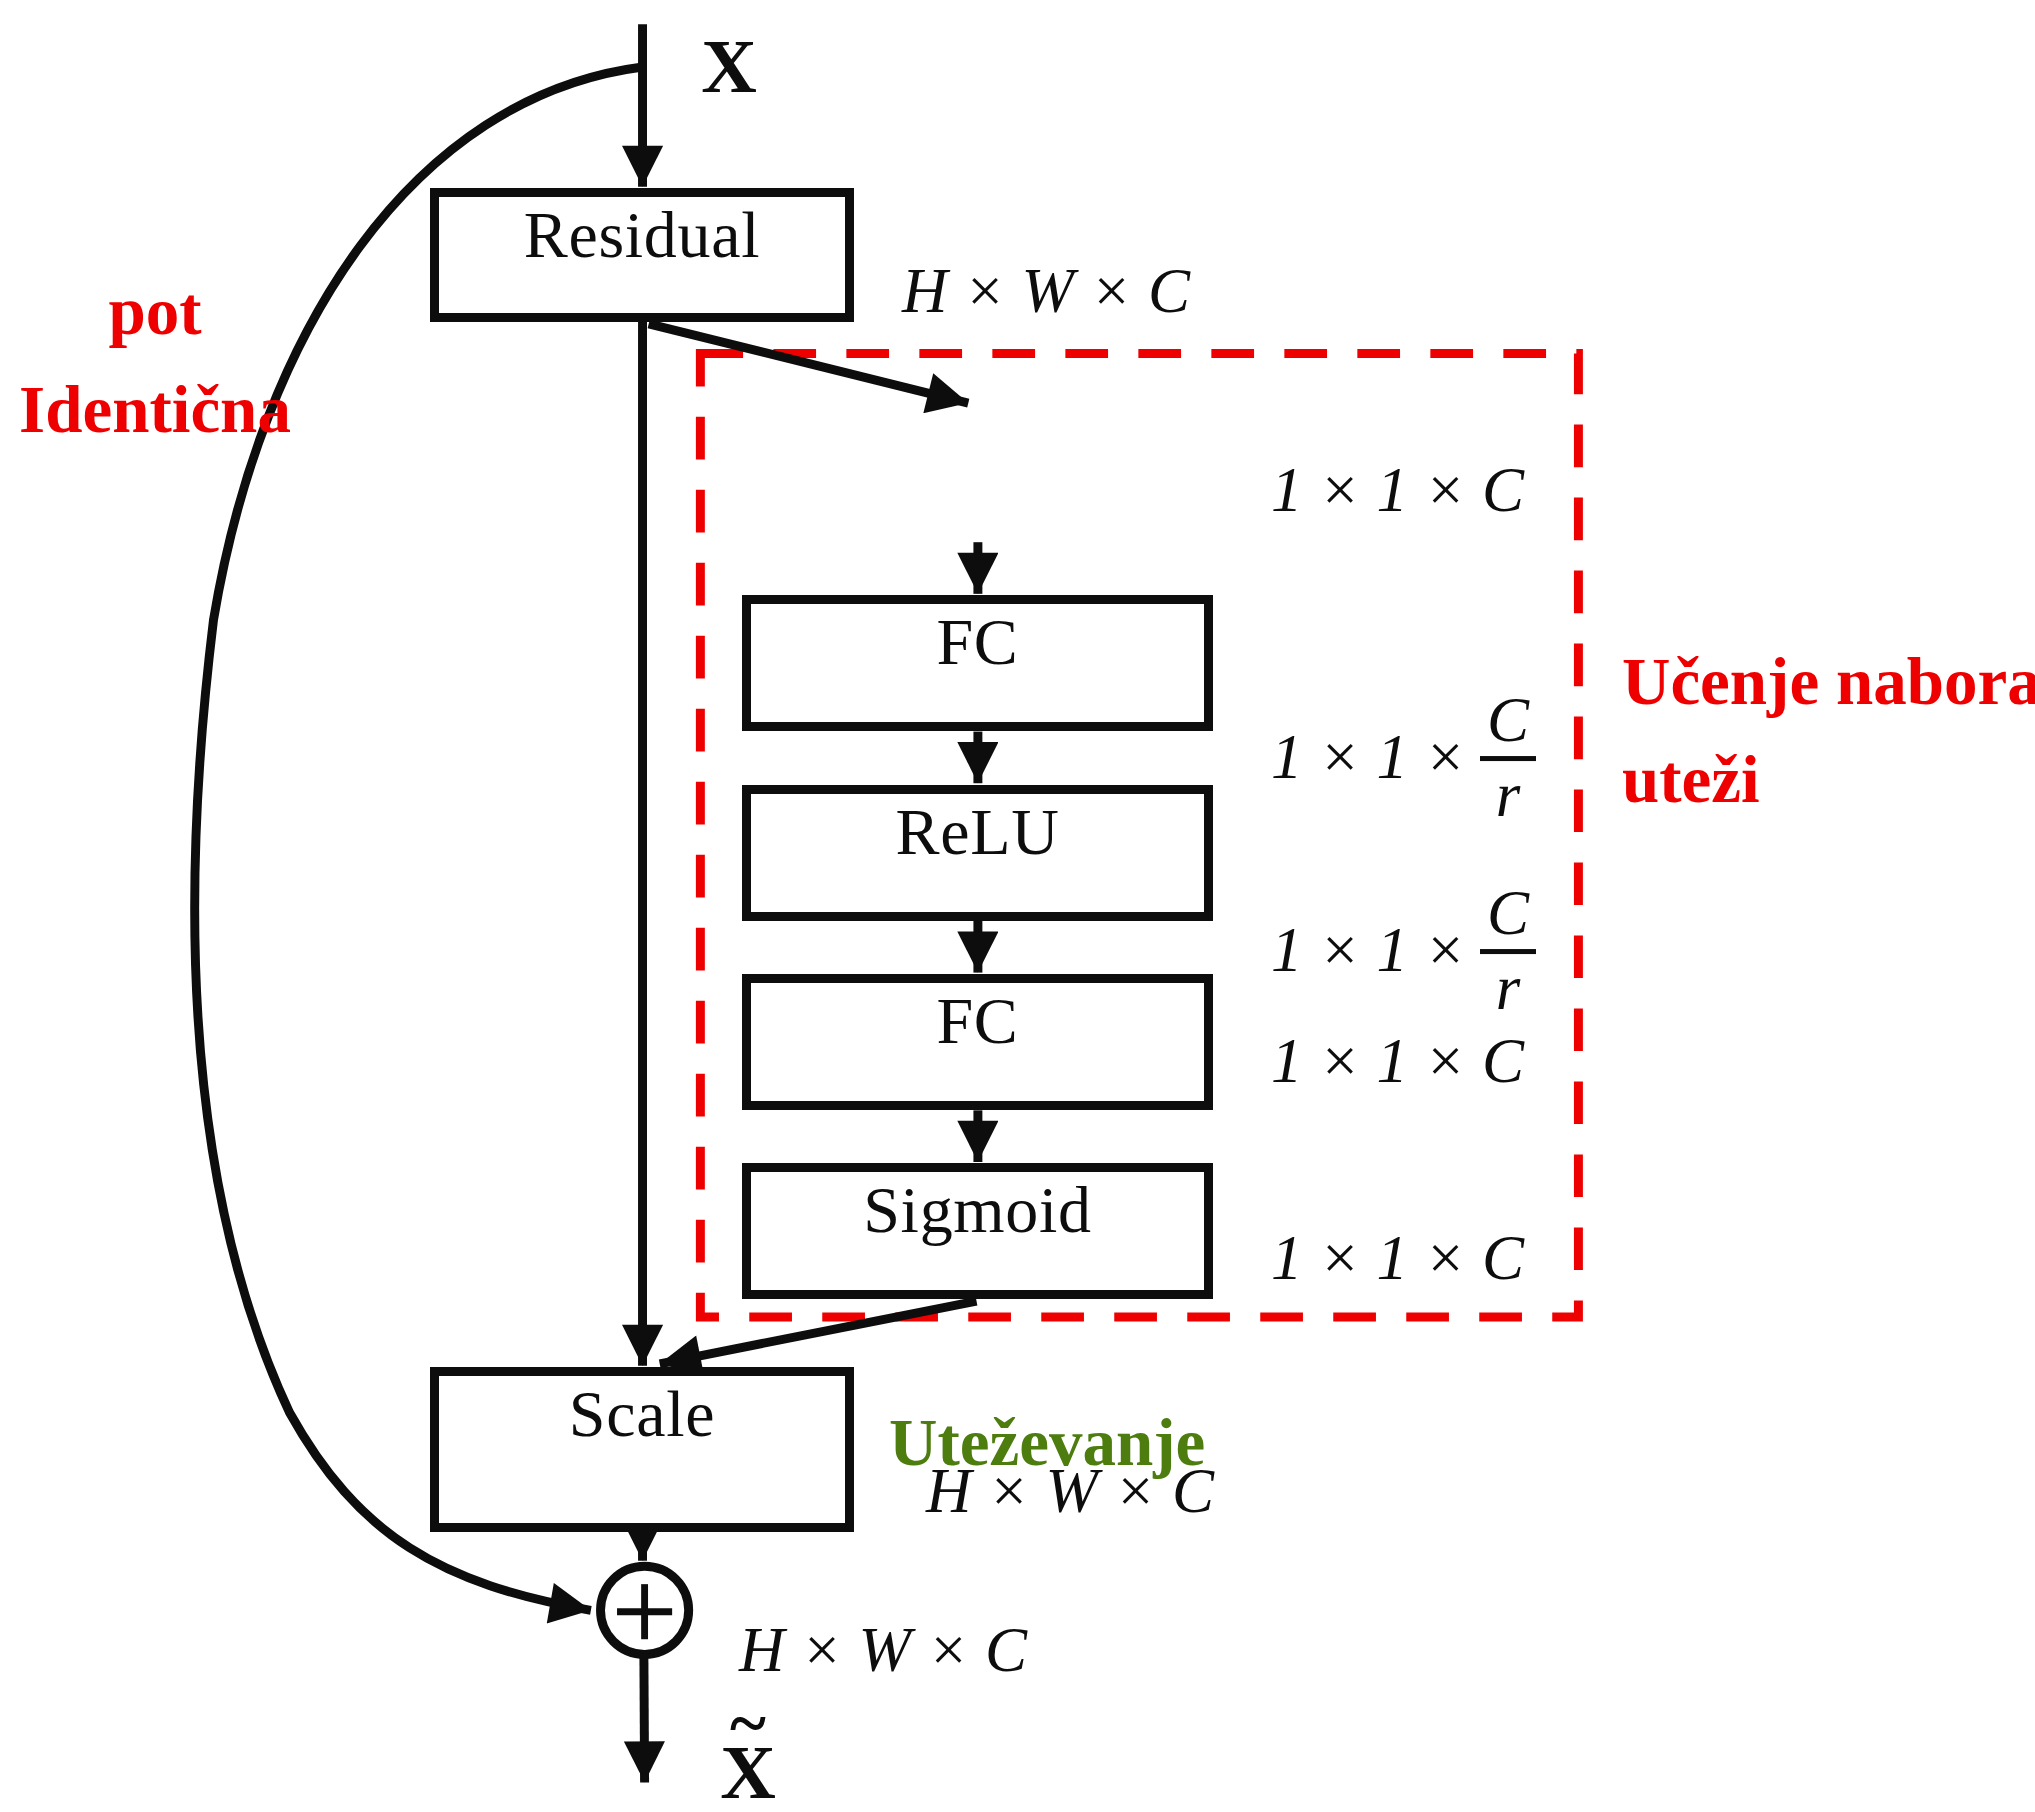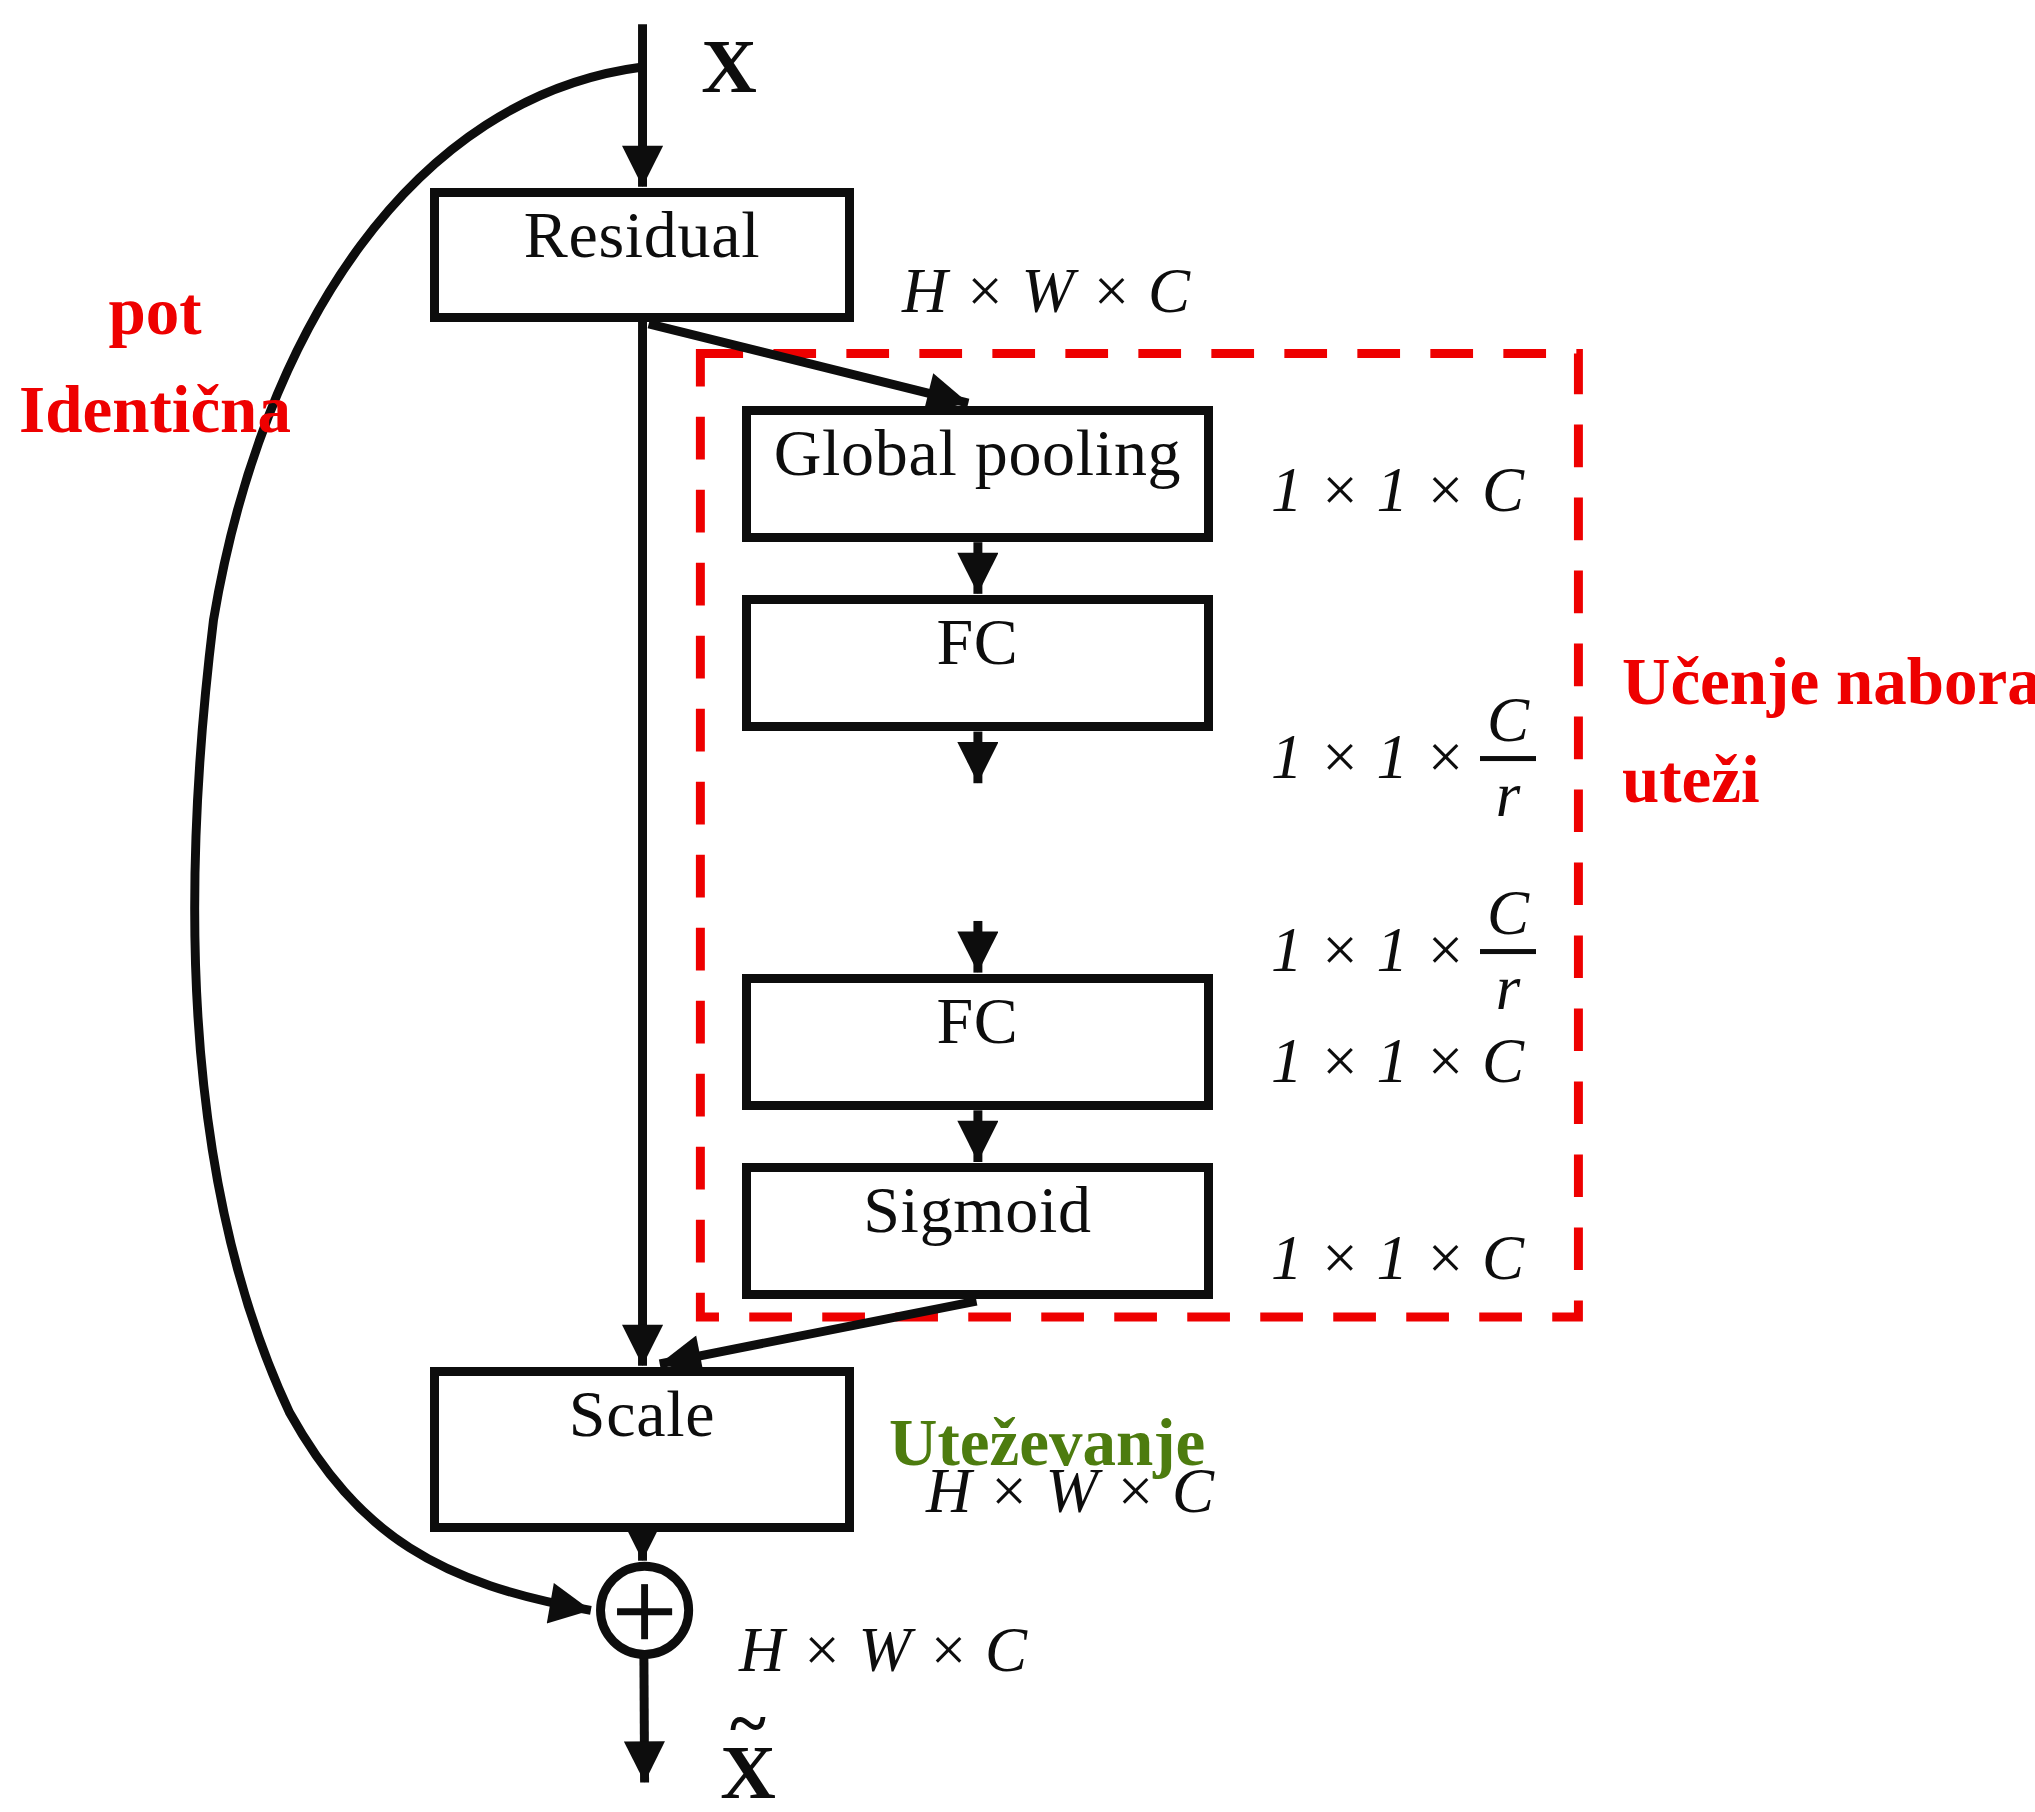--- a/index.html
+++ b/index.html
@@ -60,28 +60,28 @@
       <circle cx="936" cy="2338" r="64" fill="#ffffff" stroke="#0d0d0d" stroke-width="13"></circle>
       <line x1="896" y1="2340" x2="976" y2="2340" stroke="#0d0d0d" stroke-width="10"></line>
       <line x1="936" y1="2300" x2="936" y2="2380" stroke="#0d0d0d" stroke-width="10"></line>
     </g>
   </svg>
 
   <div class="node" style="left:430px;top:188px;width:424px;height:134px;">
     <span class="lbl">Residual</span>
   </div>
 
-  <div class="node" style="left:742px;top:406px;width:471px;height:136px;">
-    <span class="lbl">Global pooling</span>
-  </div>
 
   <div class="node" style="left:742px;top:595px;width:471px;height:136px;">
     <span class="lbl">FC</span>
   </div>
 
+  <div class="node" style="left:742px;top:785px;width:471px;height:136px;">
+    <span class="lbl">ReLU</span>
+  </div>
 
   <div class="node" style="left:742px;top:974px;width:471px;height:136px;">
     <span class="lbl">FC</span>
   </div>
 
   <div class="node" style="left:742px;top:1163px;width:471px;height:136px;">
     <span class="lbl">Sigmoid</span>
   </div>
 
   <div class="node" style="left:430px;top:1367px;width:424px;height:165px;">

